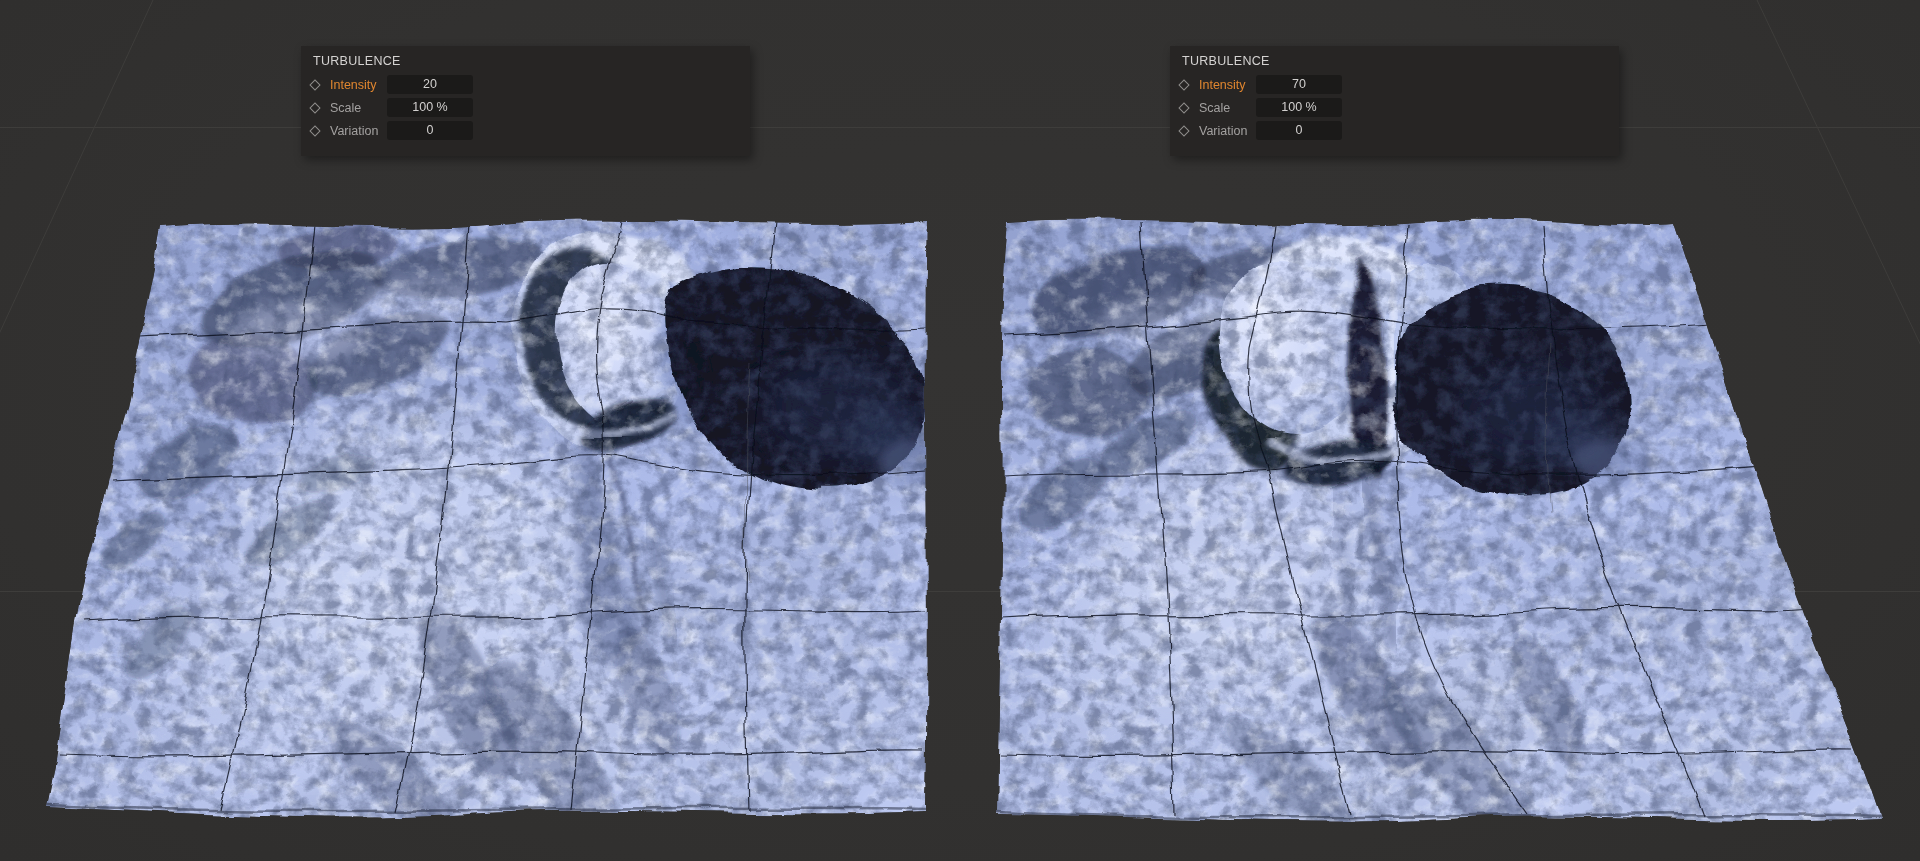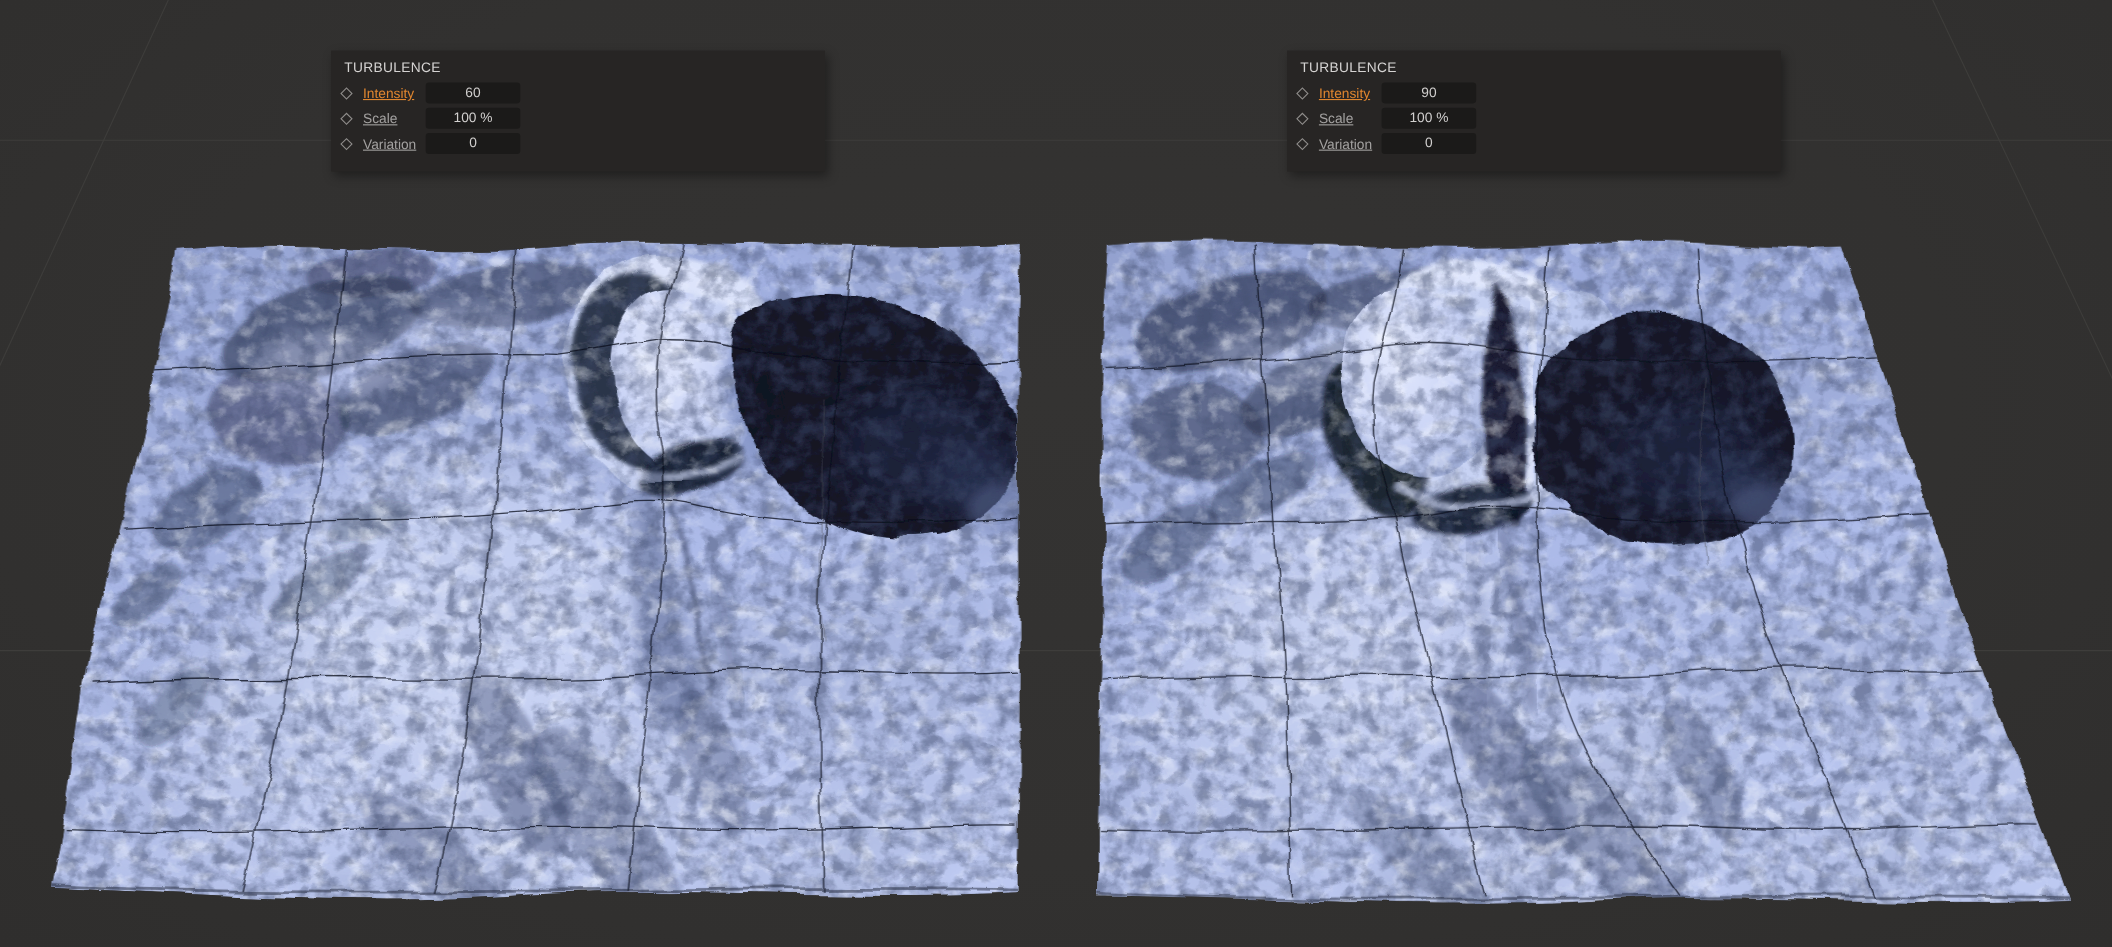--- a/index.html
+++ b/index.html
@@ -16,21 +16,21 @@
   }
   .hud-title{
     padding:8px 12px 6px 12px;font-size:12.5px;font-weight:normal;
     letter-spacing:0.3px;color:#d5d3d2;
   }
   .hud-row{position:relative;height:22px;margin:0 0 1px 8px;display:flex;align-items:center;}
   .diamond{
     display:inline-block;width:6px;height:6px;border:1px solid #8f8d8b;
     transform:rotate(45deg);margin-left:2px;flex:0 0 auto;
   }
-  .hud-label{margin-left:11px;font-size:12.5px;color:#a3a1a0;text-decoration:underline;}
+  .hud-label{margin-left:11px;font-size:12.5px;color:#a3a1a0;}
   .hud-label.accent{color:#e0862f;}
   .hud-value{
     position:absolute;left:78px;top:1px;width:86px;height:19px;line-height:19px;
     background:#1b1a19;border-radius:3px;text-align:center;
     font-size:12.5px;color:#d2d0cf;cursor:text;
   }
 </style>
 </head>
 <body>
 
@@ -255,40 +255,40 @@
         <path d="M9,599 C300,612 600,596 893,603" stroke="#1e2335" stroke-width="2.5" fill="none" opacity="0.5"></path>
       </g>
     </g>
   </svg>
 
   <div class="hud-panel" style="left:301px;top:46px">
     <div class="hud-title">TURBULENCE</div>
     <div class="hud-row">
       <span class="diamond"></span>
       <span class="hud-label accent">Intensity</span>
-      <span class="hud-value">60</span>
+      <span class="hud-value">20</span>
     </div>
     <div class="hud-row">
       <span class="diamond"></span>
       <span class="hud-label">Scale</span>
       <span class="hud-value">100 %</span>
     </div>
     <div class="hud-row">
       <span class="diamond"></span>
       <span class="hud-label">Variation</span>
       <span class="hud-value">0</span>
     </div>
   </div>
 
   <div class="hud-panel" style="left:1170px;top:46px">
     <div class="hud-title">TURBULENCE</div>
     <div class="hud-row">
       <span class="diamond"></span>
       <span class="hud-label accent">Intensity</span>
-      <span class="hud-value">90</span>
+      <span class="hud-value">70</span>
     </div>
     <div class="hud-row">
       <span class="diamond"></span>
       <span class="hud-label">Scale</span>
       <span class="hud-value">100 %</span>
     </div>
     <div class="hud-row">
       <span class="diamond"></span>
       <span class="hud-label">Variation</span>
       <span class="hud-value">0</span>

